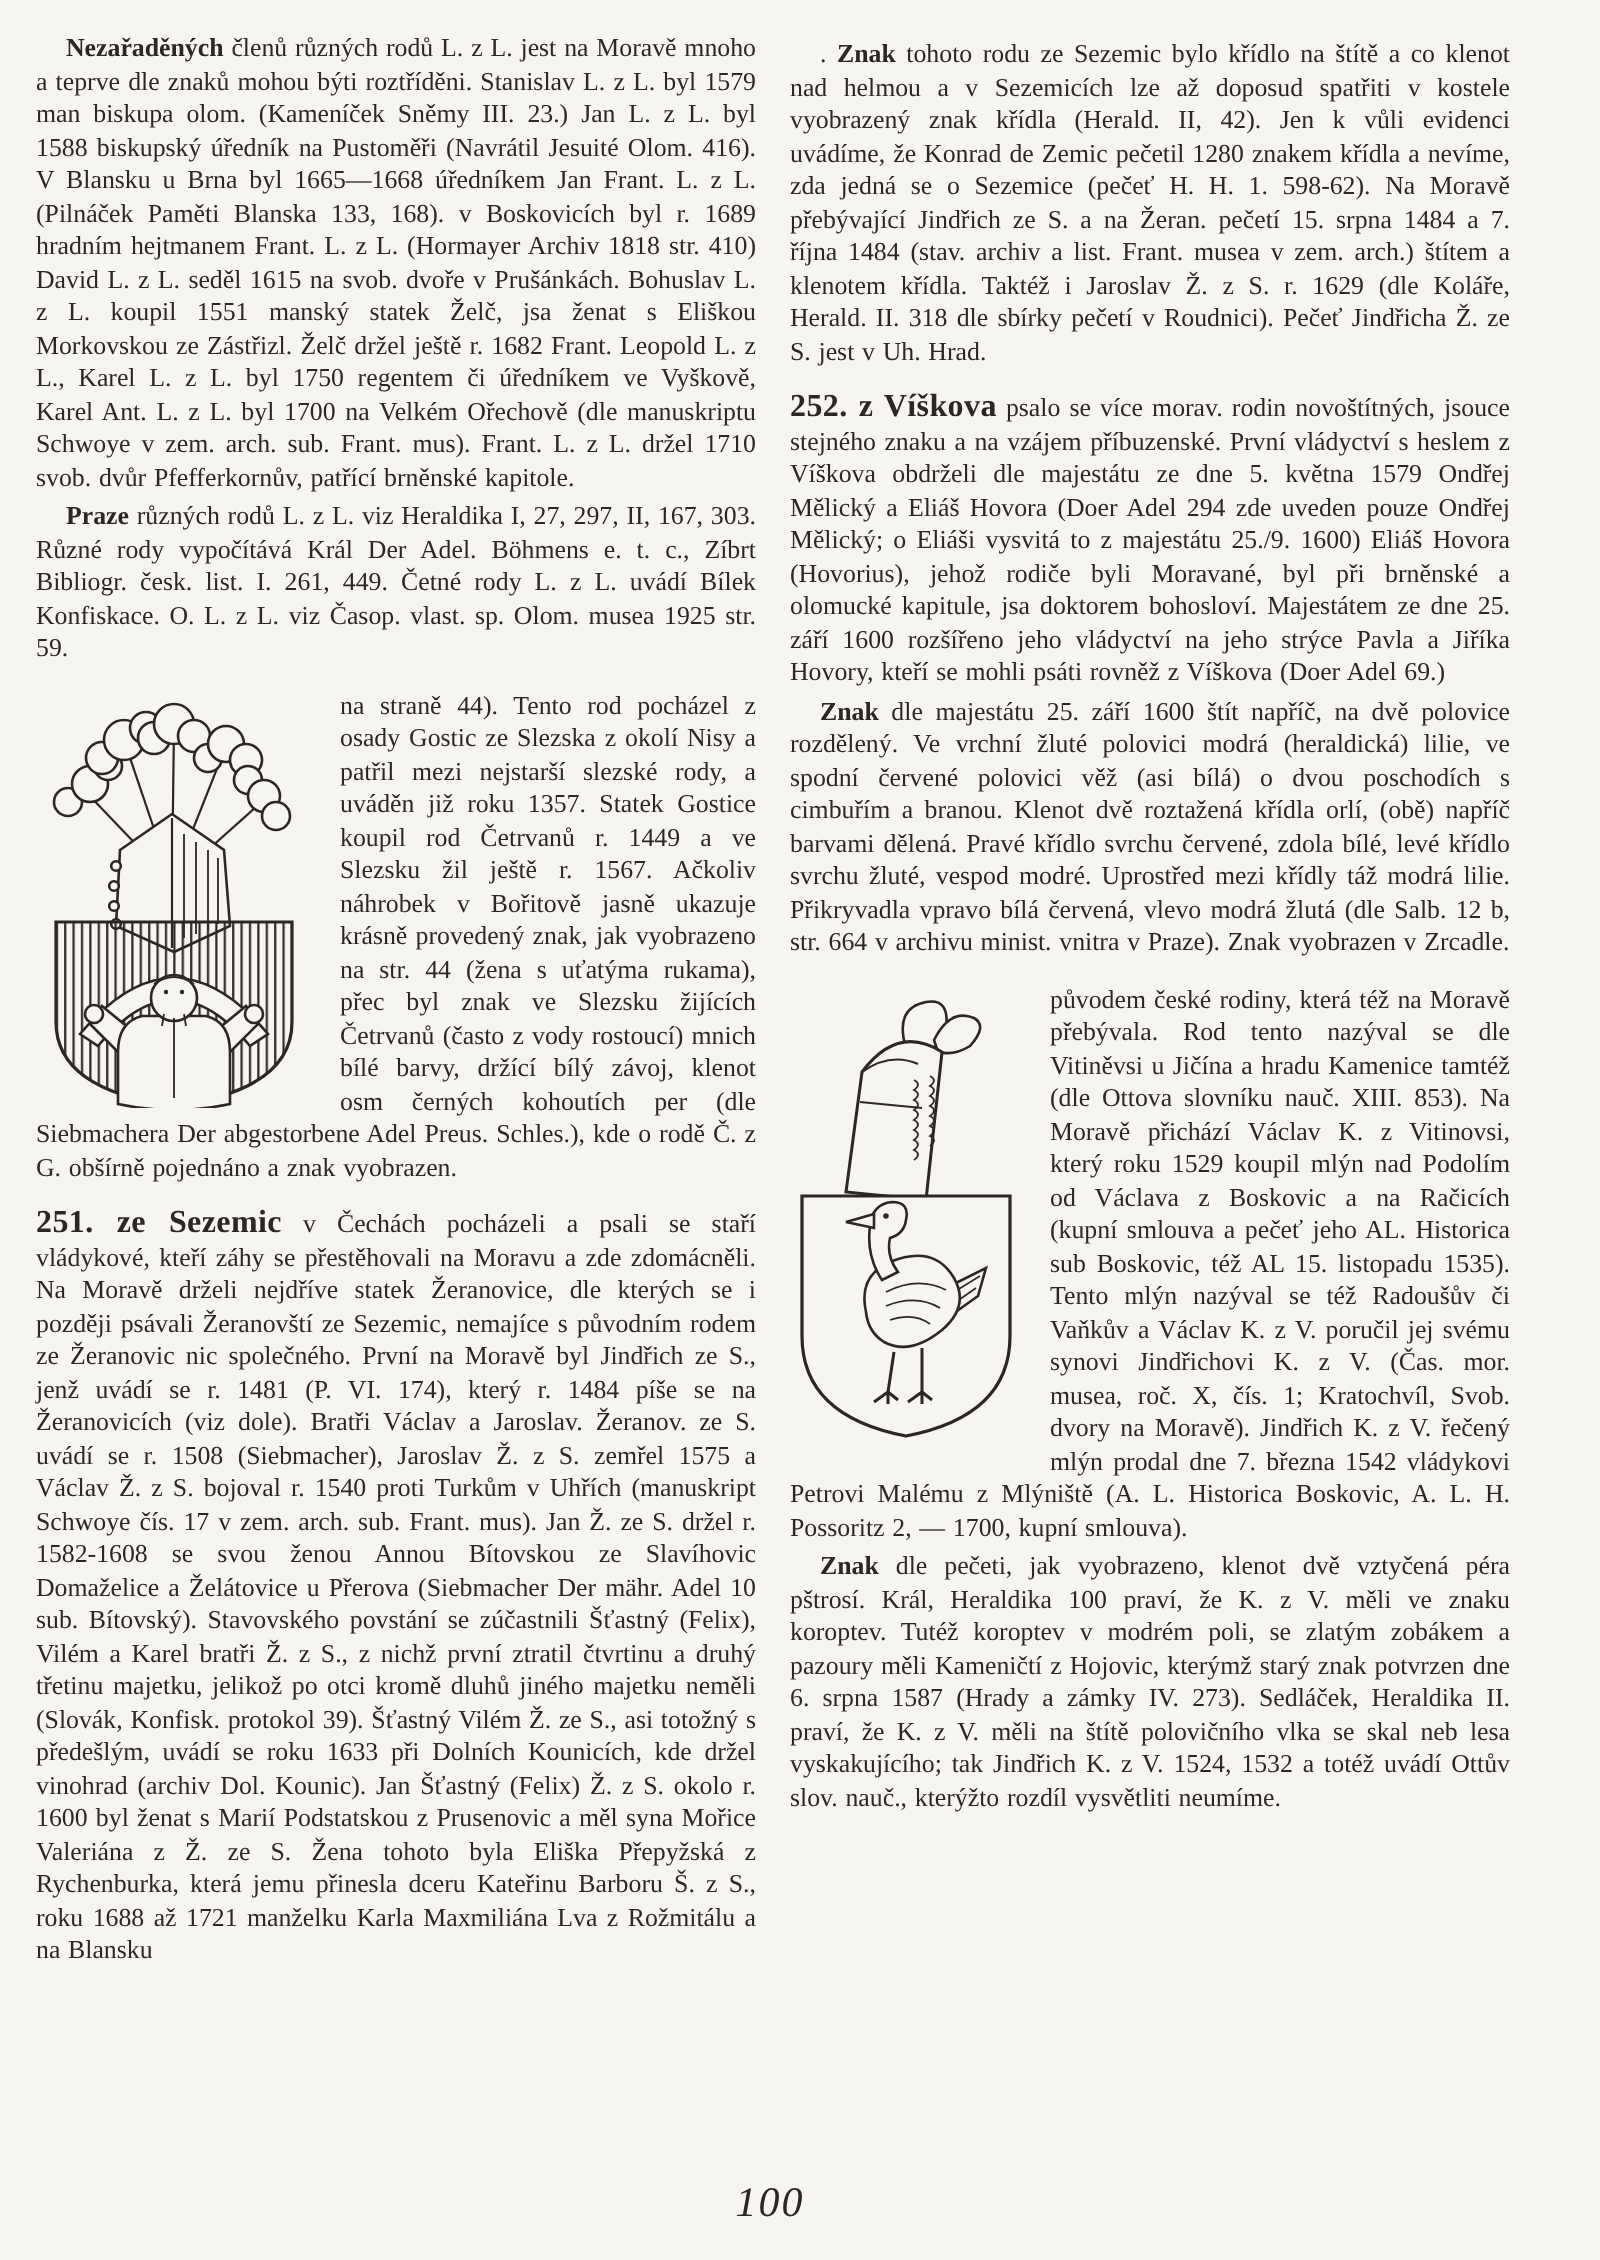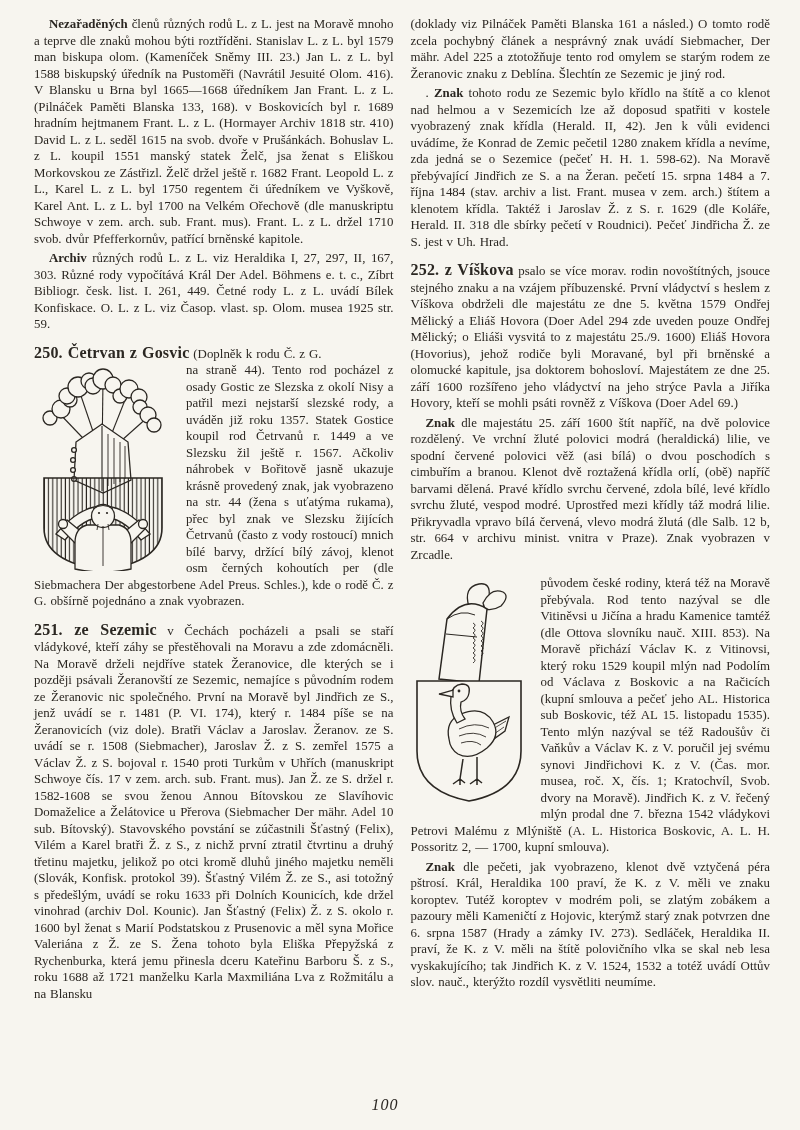--- a/index.html
+++ b/index.html
@@ -5,55 +5,54 @@
   * { box-sizing: border-box; }
   html, body { margin: 0; padding: 0; }
   body {
     width: 800px; height: 1130px;
     background: #f7f5ef;
     color: #2b2722;
     font-family: "Liberation Serif", serif;
     position: relative;
     overflow: hidden;
   }
-  .page { padding: 16px 30px 0 34px; display: flex; gap: 17px; }
+  .page { padding: 16px 30px 0 18px; display: flex; gap: 17px; }
   .col {
     width: 360px;
     font-size: 12.9px;
     line-height: 16.5px;
     text-align: justify;
     word-spacing: 0.05em;
   }
   p { margin: 0; text-indent: 15px; }
   p.noindent { text-indent: 0; }
   .lead { font-weight: 700; }
   .sec { margin-top: 12px; }
   .gap-sm { margin-top: 3px; }
   .sec-head { font-weight: 700; font-size: 16px; letter-spacing: 0.2px; }
   .illus { float: left; margin: 4px 12px 2px 0; }
   .illus svg { display: block; }
   .pageno {
     position: absolute; bottom: 16px; left: 0; width: 770px;
     text-align: center;
-    font-style: italic; font-size: 16px; letter-spacing: 1px;
+    font-style: italic; font-size: 21px; letter-spacing: 1px;
   }
 </style>
 </head>
 <body>
 
 <div class="page">
 
   <div class="col">
 
     <p><span class="lead">Nezařaděných</span><span> členů různých rodů L. z L. jest na Moravě mnoho a teprve dle znaků mohou býti roztříděni. Stanislav L. z L. byl 1579 man biskupa olom. (Kameníček Sněmy III. 23.) Jan L. z L. byl 1588 biskupský úředník na Pustoměři (Navrátil Jesuité Olom. 416). V Blansku u Brna byl 1665—1668 úředníkem Jan Frant. L. z L. (Pilnáček Paměti Blanska 133, 168). v Boskovicích byl r. 1689 hradním hejtmanem Frant. L. z L. (Hormayer Archiv 1818 str. 410) David L. z L. seděl 1615 na svob. dvoře v Prušánkách. Bohuslav L. z L. koupil 1551 manský statek Želč, jsa ženat s Eliškou Morkovskou ze Zástřizl. Želč držel ještě r. 1682 Frant. Leopold L. z L., Karel L. z L. byl 1750 regentem či úředníkem ve Vyškově, Karel Ant. L. z L. byl 1700 na Velkém Ořechově (dle manuskriptu Schwoye v zem. arch. sub. Frant. mus). Frant. L. z L. držel 1710 svob. dvůr Pfefferkornův, patřící brněnské kapitole.</span></p>
 
-    <p class="gap-sm"><span class="lead">Archiv</span><span> různých rodů L. z L. viz Heraldika I, 27, 297, II, 167, 303. Různé rody vypočítává Král Der Adel. Böhmens e. t. c., Zíbrt Bibliogr. česk. list. I. 261, 449. Četné rody L. z L. uvádí Bílek Konfiskace. O. L. z L. viz Časop. vlast. sp. Olom. musea 1925 str. 59.</span></p>
-
-    <div class="sec">
-      <p class="noindent"><span class="sec-head">250. Četrvan z Gosvic</span><span> (Doplněk k rodu Č. z G.</span></p>
+    <p class="gap-sm"><span class="lead">Praze</span><span> různých rodů L. z L. viz Heraldika I, 27, 297, II, 167, 303. Různé rody vypočítává Král Der Adel. Böhmens e. t. c., Zíbrt Bibliogr. česk. list. I. 261, 449. Četné rody L. z L. uvádí Bílek Konfiskace. O. L. z L. viz Časop. vlast. sp. Olom. musea 1925 str. 59.</span></p>
+
+    <div class="sec">
       <div>
         <div class="illus">
 
           <svg width="140" height="205" viewBox="0 0 140 205">
             <defs>
               <pattern id="vhatch" width="4.2" height="8" patternUnits="userSpaceOnUse">
                 <line x1="2" y1="0" x2="2" y2="8" stroke="#2b2722" stroke-width="1.1"></line>
               </pattern>
             </defs>
             <g fill="#f7f5ef" stroke="#2b2722" stroke-width="1.3">
@@ -124,21 +123,20 @@
     </div>
 
     <div class="sec">
       <p class="noindent"><span class="sec-head">251. ze Sezemic</span><span> v Čechách pocházeli a psali se staří vládykové, kteří záhy se přestěhovali na Moravu a zde zdomácněli. Na Moravě drželi nejdříve statek Žeranovice, dle kterých se i později psávali Žeranovští ze Sezemic, nemajíce s původním rodem ze Žeranovic nic společného. První na Moravě byl Jindřich ze S., jenž uvádí se r. 1481 (P. VI. 174), který r. 1484 píše se na Žeranovicích (viz dole). Bratři Václav a Jaroslav. Žeranov. ze S. uvádí se r. 1508 (Siebmacher), Jaroslav Ž. z S. zemřel 1575 a Václav Ž. z S. bojoval r. 1540 proti Turkům v Uhřích (manuskript Schwoye čís. 17 v zem. arch. sub. Frant. mus). Jan Ž. ze S. držel r. 1582-1608 se svou ženou Annou Bítovskou ze Slavíhovic Domaželice a Želátovice u Přerova (Siebmacher Der mähr. Adel 10 sub. Bítovský). Stavovského povstání se zúčastnili Šťastný (Felix), Vilém a Karel bratři Ž. z S., z nichž první ztratil čtvrtinu a druhý třetinu majetku, jelikož po otci kromě dluhů jiného majetku neměli (Slovák, Konfisk. protokol 39). Šťastný Vilém Ž. ze S., asi totožný s předešlým, uvádí se roku 1633 při Dolních Kounicích, kde držel vinohrad (archiv Dol. Kounic). Jan Šťastný (Felix) Ž. z S. okolo r. 1600 byl ženat s Marií Podstatskou z Prusenovic a měl syna Mořice Valeriána z Ž. ze S. Žena tohoto byla Eliška Přepyžská z Rychenburka, která jemu přinesla dceru Kateřinu Barboru Š. z S., roku 1688 až 1721 manželku Karla Maxmiliána Lva z Rožmitálu a na Blansku</span></p>
     </div>
 
   </div>
 
   <div class="col">
 
-    <p class="noindent">(doklady viz Pilnáček Paměti Blanska 161 a násled.) O tomto rodě zcela pochybný článek a nesprávný znak uvádí Siebmacher, Der mähr. Adel 225 a ztotožňuje tento rod omylem se starým rodem ze Žeranovic znaku z Deblína. Šlechtín ze Sezemic je jiný rod.</p>
 
     <p class="gap-sm"><span>. </span><span class="lead">Znak</span><span> tohoto rodu ze Sezemic bylo křídlo na štítě a co klenot nad helmou a v Sezemicích lze až doposud spatřiti v kostele vyobrazený znak křídla (Herald. II, 42). Jen k vůli evidenci uvádíme, že Konrad de Zemic pečetil 1280 znakem křídla a nevíme, zda jedná se o Sezemice (pečeť H. H. 1. 598-62). Na Moravě přebývající Jindřich ze S. a na Žeran. pečetí 15. srpna 1484 a 7. října 1484 (stav. archiv a list. Frant. musea v zem. arch.) štítem a klenotem křídla. Taktéž i Jaroslav Ž. z S. r. 1629 (dle Koláře, Herald. II. 318 dle sbírky pečetí v Roudnici). Pečeť Jindřicha Ž. ze S. jest v Uh. Hrad.</span></p>
 
     <div class="sec">
       <p class="noindent"><span class="sec-head">252. z Víškova</span><span> psalo se více morav. rodin novoštítných, jsouce stejného znaku a na vzájem příbuzenské. První vládyctví s heslem z Víškova obdrželi dle majestátu ze dne 5. května 1579 Ondřej Mělický a Eliáš Hovora (Doer Adel 294 zde uveden pouze Ondřej Mělický; o Eliáši vysvitá to z majestátu 25./9. 1600) Eliáš Hovora (Hovorius), jehož rodiče byli Moravané, byl při brněnské a olomucké kapitule, jsa doktorem bohosloví. Majestátem ze dne 25. září 1600 rozšířeno jeho vládyctví na jeho strýce Pavla a Jiříka Hovory, kteří se mohli psáti rovněž z Víškova (Doer Adel 69.)</span></p>
     </div>
 
     <p class="gap-sm"><span class="lead">Znak</span><span> dle majestátu 25. září 1600 štít napříč, na dvě polovice rozdělený. Ve vrchní žluté polovici modrá (heraldická) lilie, ve spodní červené polovici věž (asi bílá) o dvou poschodích s cimbuřím a branou. Klenot dvě roztažená křídla orlí, (obě) napříč barvami dělená. Pravé křídlo svrchu červené, zdola bílé, levé křídlo svrchu žluté, vespod modré. Uprostřed mezi křídly táž modrá lilie. Přikryvadla vpravo bílá červená, vlevo modrá žlutá (dle Salb. 12 b, str. 664 v archivu minist. vnitra v Praze). Znak vyobrazen v Zrcadle.</span></p>
 
     <div class="sec">

